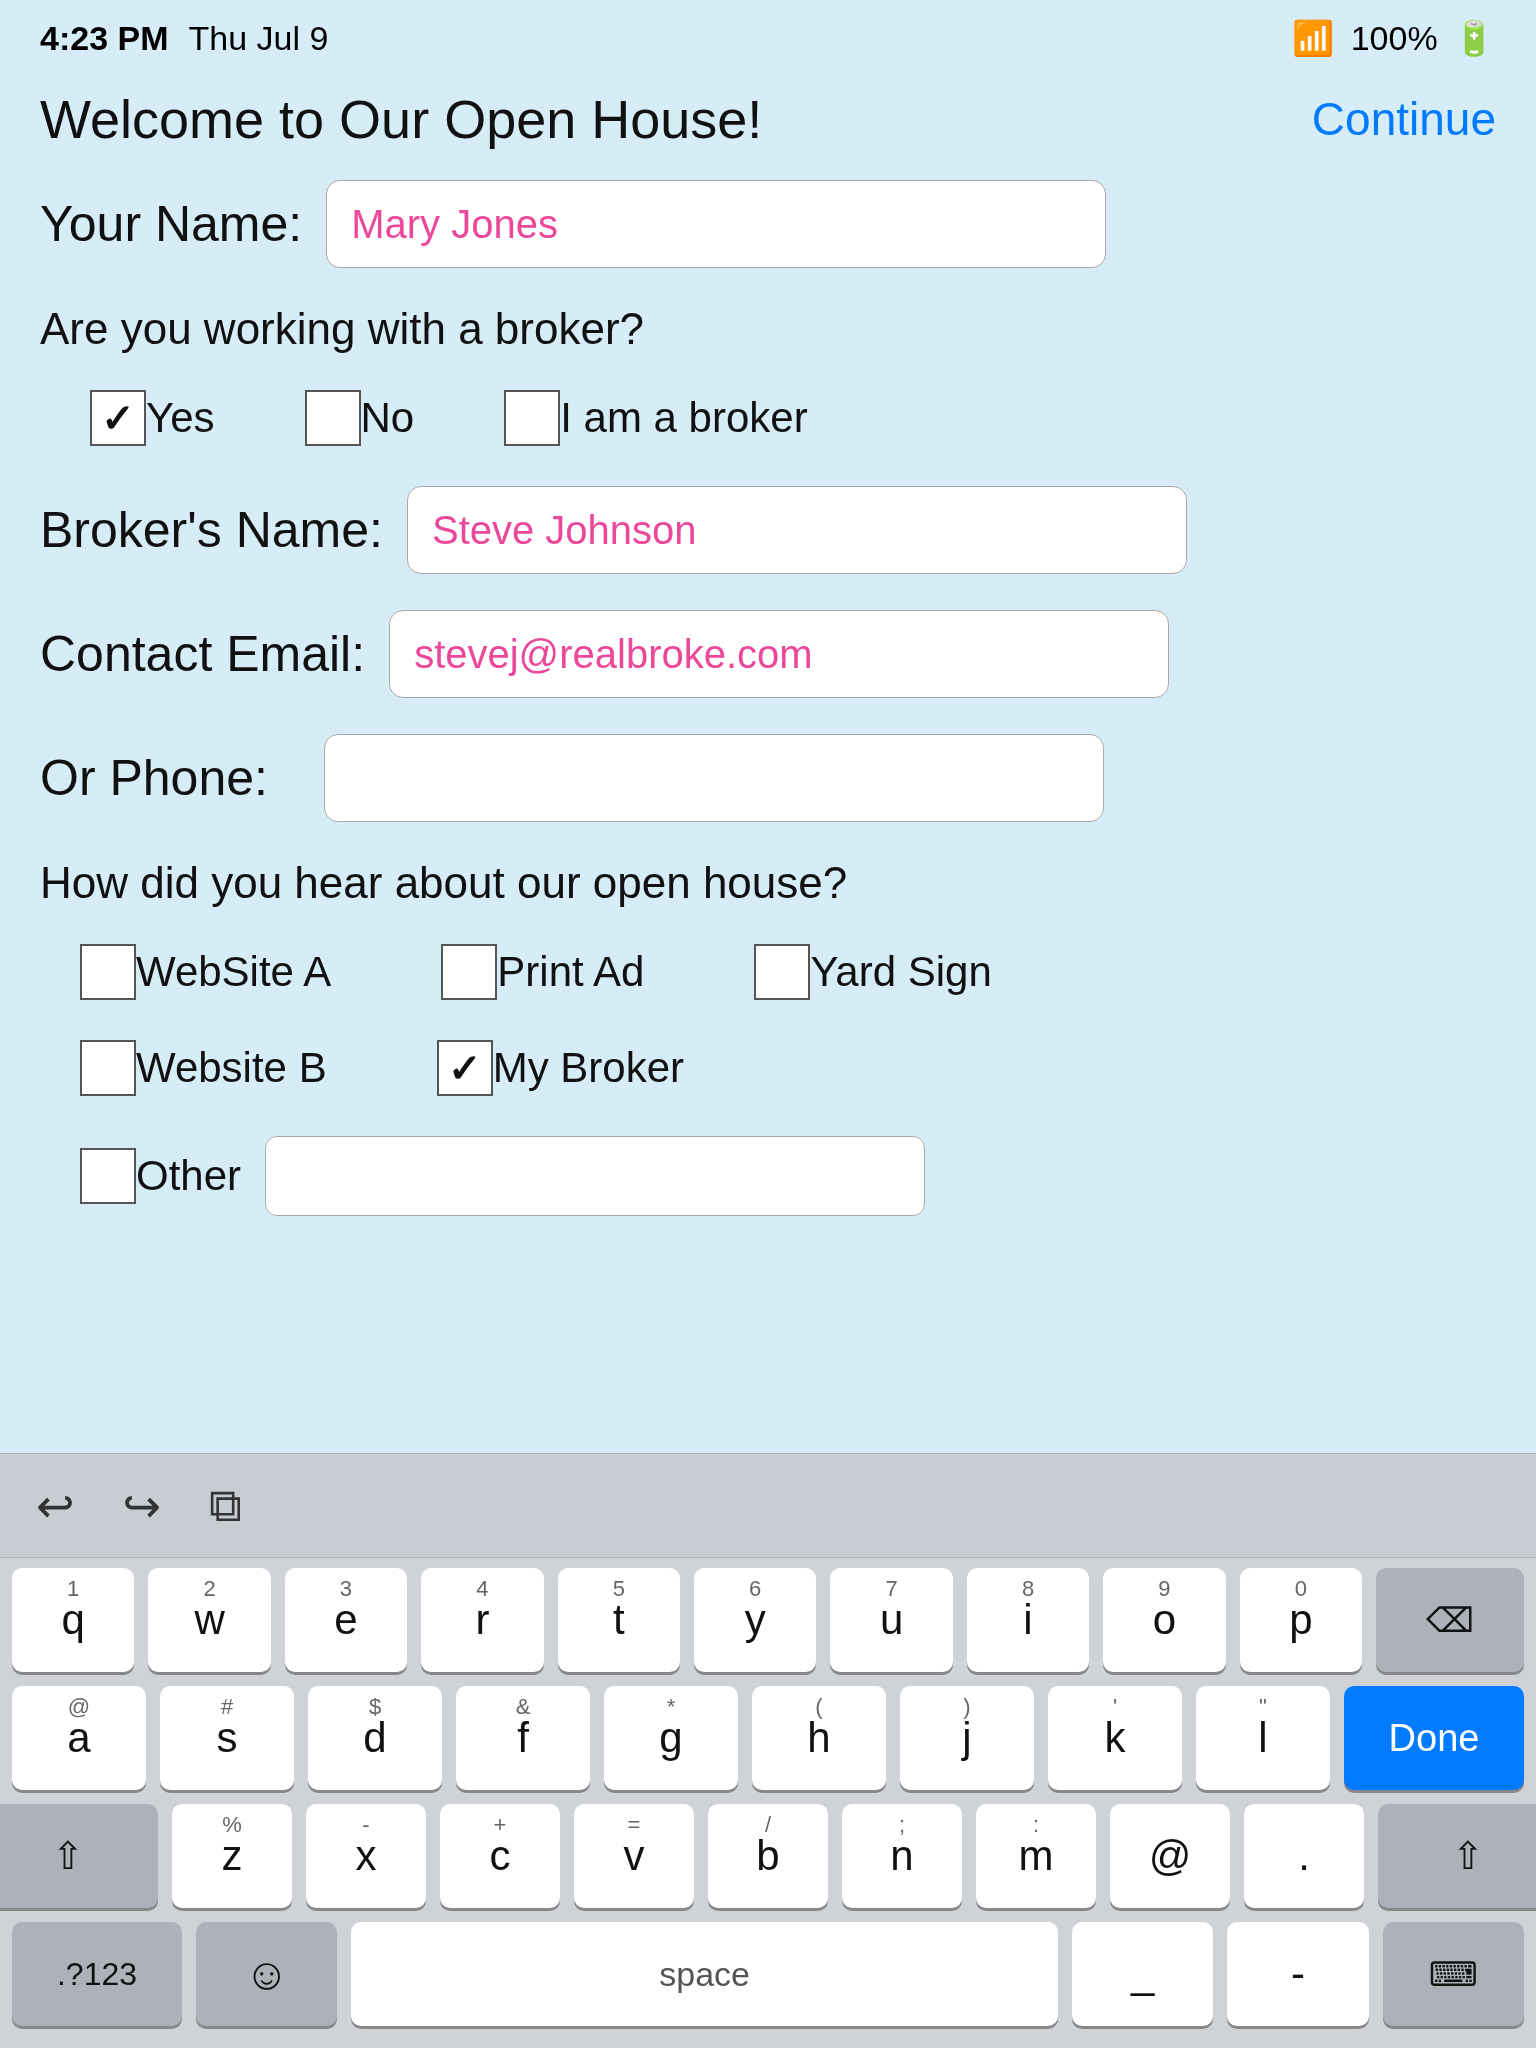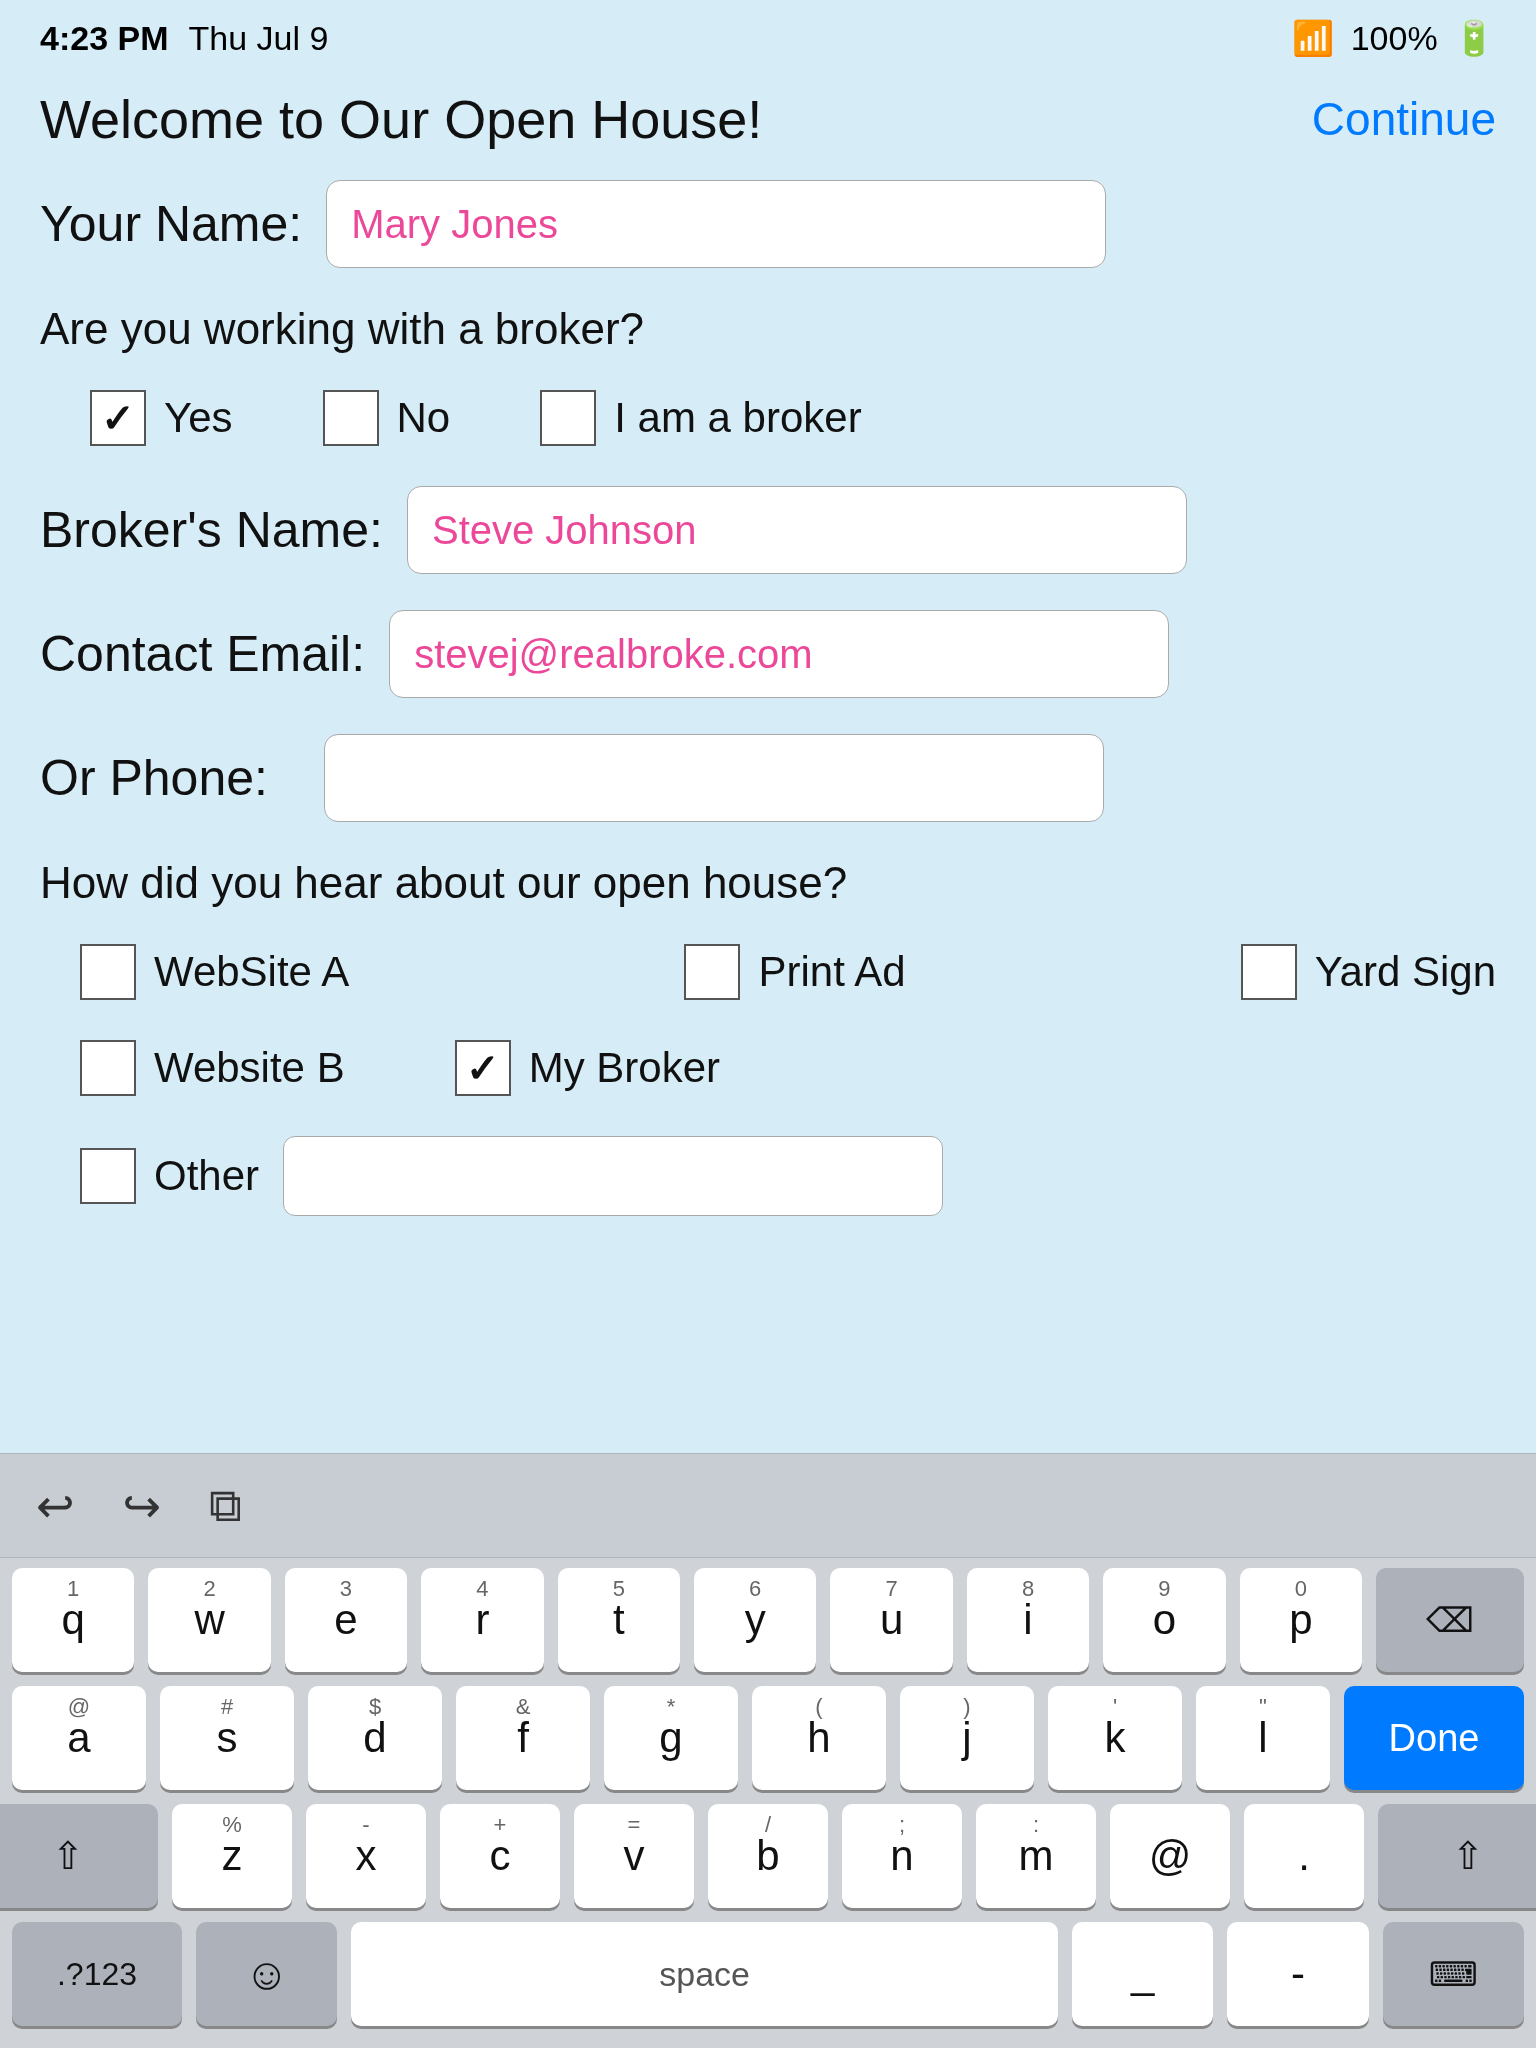--- a/index.html
+++ b/index.html
@@ -88,21 +88,20 @@
     .checkbox-row {
       display: flex;
       align-items: center;
       gap: 60px;
       margin-bottom: 40px;
       margin-left: 20px;
     }
     .checkbox-item {
       display: flex;
       align-items: center;
-      gap: 18px;
       cursor: pointer;
       padding-left: 30px;
     }
     .checkbox-box {
       width: 56px;
       height: 56px;
       border: 2.5px solid #555;
       background: white;
       display: flex;
       align-items: center;
@@ -288,21 +287,21 @@
   </div>
 
   <div class="form-row">
     <span class="form-label">Or Phone:</span>
     <input class="form-input" type="text" value="" style="">
   </div>
 
   <div class="hear-section">
     <div class="section-label">How did you hear about our open house?</div>
 
-    <div style="display:flex;gap:80px;margin-bottom:40px;margin-left:10px;align-items:center;justify-content:space-between;">
+    <div style="display:flex;gap:80px;margin-bottom:40px;margin-left:10px;align-items:center;">
       <div class="checkbox-item">
         <div class="checkbox-box"></div>
         <span class="checkbox-label">WebSite A</span>
       </div>
       <div class="checkbox-item">
         <div class="checkbox-box"></div>
         <span class="checkbox-label">Print Ad</span>
       </div>
       <div class="checkbox-item">
         <div class="checkbox-box"></div>

